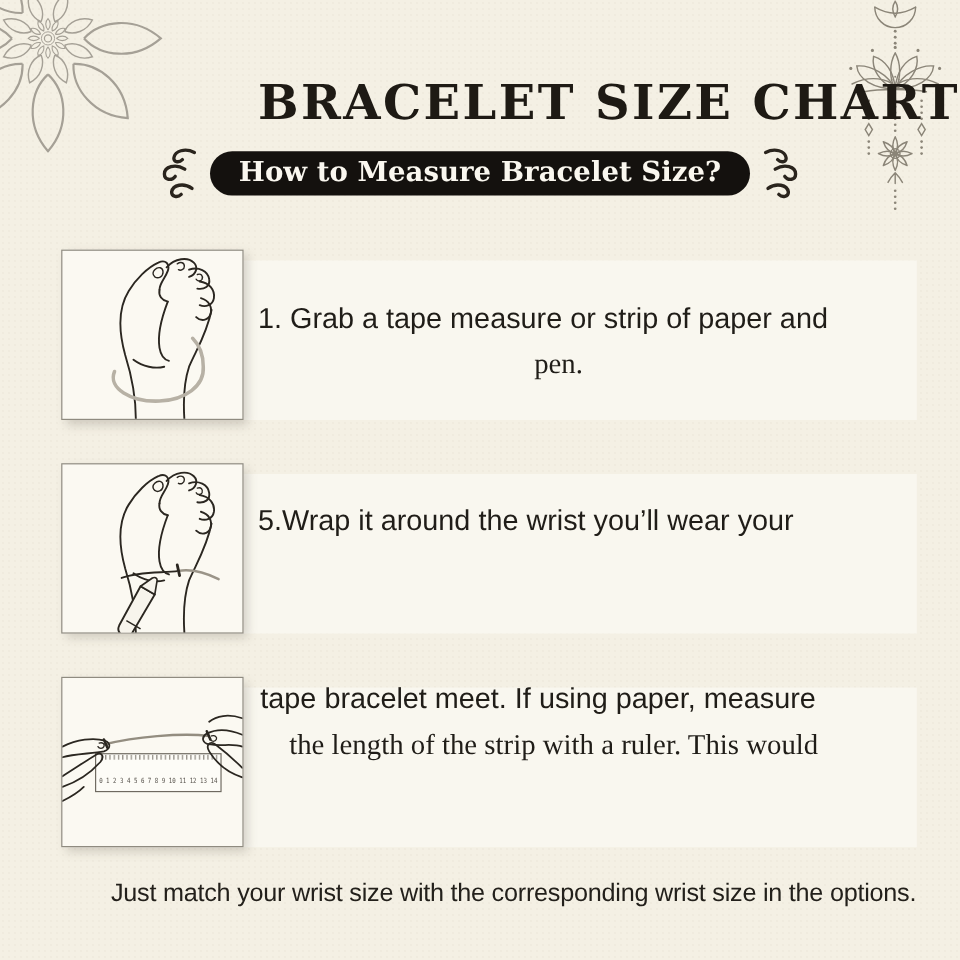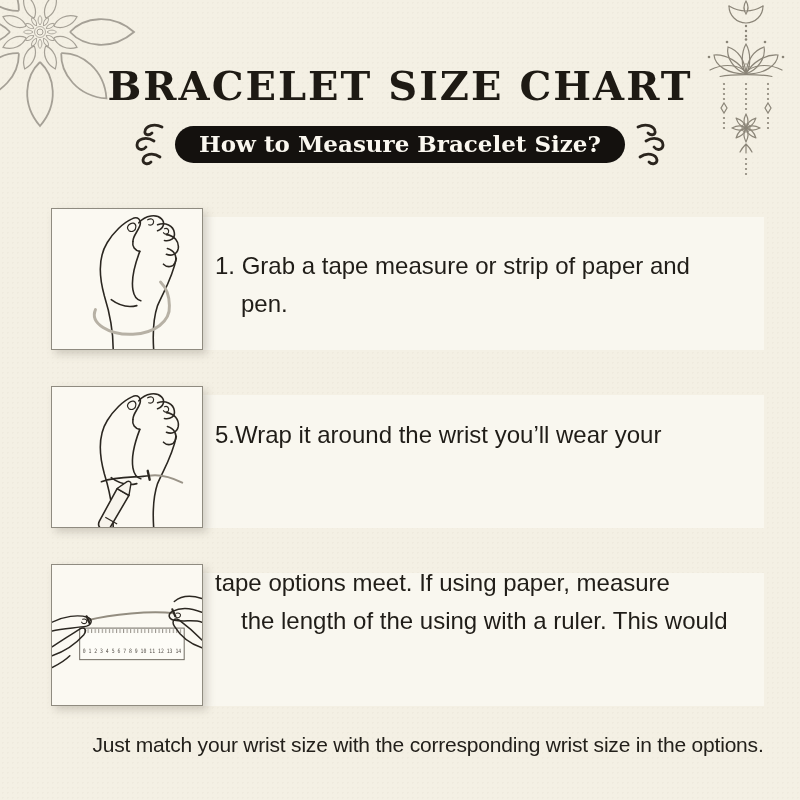--- a/index.html
+++ b/index.html
@@ -7,45 +7,45 @@
     position:relative;width:800px;height:800px;overflow:hidden;
     background:#f4f0e4;
     background-image:radial-gradient(rgba(190,180,160,0.08) 1px, transparent 1px);
     background-size:5px 5px;
     font-family:"Liberation Sans",sans-serif;color:#201d18;
   }
   
   .mandala{position:absolute;top:0;left:0;}
   .ornament{position:absolute;top:0;right:4px;}
   
-  header{position:absolute;top:66px;left:0;width:100%;text-align:center;}
+  header{position:absolute;top:66px;left:0;width:100%;text-align:right;}
   h1{
     margin:0;font-family:"DejaVu Serif","Liberation Serif",serif;
     font-weight:700;font-size:40px;line-height:1;letter-spacing:2px;color:#1e1a14;
   }
   .badge-row{margin-top:15px;display:flex;align-items:center;justify-content:center;gap:9px;}
   .badge{
     background:#14110e;color:#faf7ef;border-radius:19px;padding:6px 24px 8px;
     font-family:"DejaVu Serif","Liberation Serif",serif;font-weight:700;font-size:23px;line-height:1;
   }
   .flourish{flex:0 0 auto;}
   .flourish.right{transform:scaleX(-1);}
   
-  .steps{position:absolute;top:205px;left:0;width:800px;}
+  .steps{position:absolute;top:205px;left:0;width:800px;text-align:center;}
   .step-row{position:relative;height:145px;margin-bottom:33px;}
   .panel{position:absolute;left:190px;right:36px;top:12px;bottom:0;background:#f9f7ef;}
   .illus{
     position:absolute;left:51px;top:3px;width:152px;height:142px;
     background:#fbf9f2;border:1px solid #8f8b80;box-sizing:border-box;
     box-shadow:4px 4px 8px rgba(110,104,92,0.28);
   }
   .illus svg{display:block;}
   .step-text{position:absolute;left:215px;top:0;font-size:24px;line-height:38px;color:#201d18;}
   .step-text .line{white-space:nowrap;}
-  .step-text .line + .line{padding-left:26px;}
+  .step-text .line + .line{padding-left:26px;font-family:Liberation Serif, serif;}
   .pt-1{padding-top:42px;} .pt-2{padding-top:33px;} .pt-3{padding-top:3px;}
   
   footer{position:absolute;top:733px;left:0;width:100%;text-align:center;margin-left:28px;}
   footer p{margin:0;font-size:21px;letter-spacing:-0.2px;white-space:nowrap;color:#23201b;}
 </style>
 </head>
 <body>
 
 <svg width="0" height="0" style="position:absolute" aria-hidden="true">
   <defs>
@@ -254,22 +254,22 @@
             <path d="M0,92 C12,88 24,80 32,71 C36,66 33,62 28,65 C20,70 8,78 0,83"></path>
             <path d="M0,104 C8,100 14,96 18,92"></path>
             <path d="M152,34 C140,30 130,32 124,37"></path>
             <path d="M152,48 C140,43 130,43 122,47 C117,50 118,55 124,56 C134,58 144,55 152,58"></path>
             <path d="M126,49 C129,48 131,50 130,52 C129,54 126,54 125,52" stroke-width="1.1"></path>
             <path d="M152,84 C140,80 130,72 124,62 C121,57 124,53 129,56 C137,62 146,70 152,76"></path>
           </g>
         </svg>
       </div>
       <div class="step-text pt-3">
-        <div class="line">tape options meet. If using paper, measure</div>
-        <div class="line">the length of the using with a ruler. This would</div>
+        <div class="line">tape bracelet meet. If using paper, measure</div>
+        <div class="line">the length of the strip with a ruler. This would</div>
       </div>
     </div>
 
   </main>
 
   <footer>
     <p>Just match your wrist size with the corresponding wrist size in the options.</p>
   </footer>
 
 </div>

